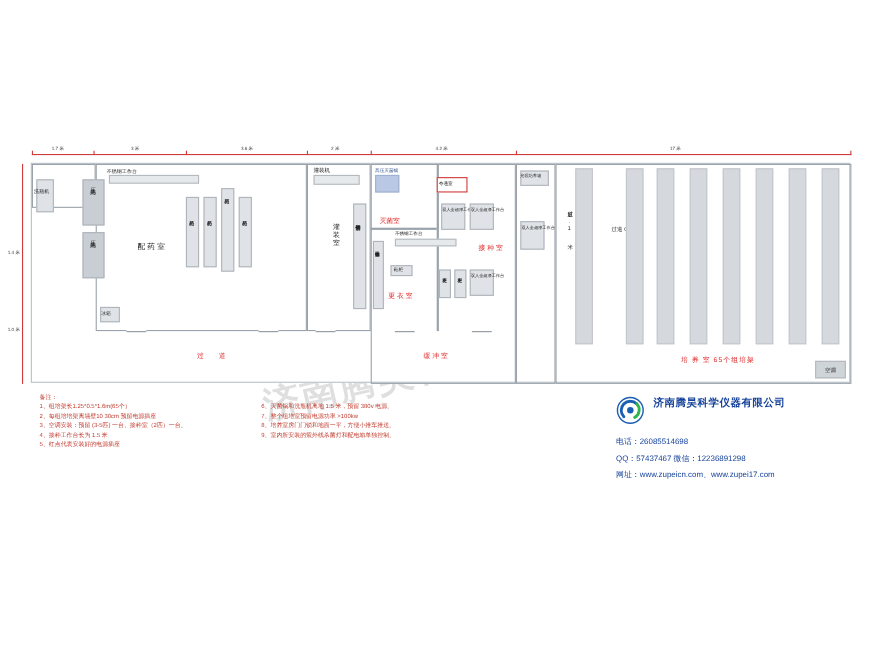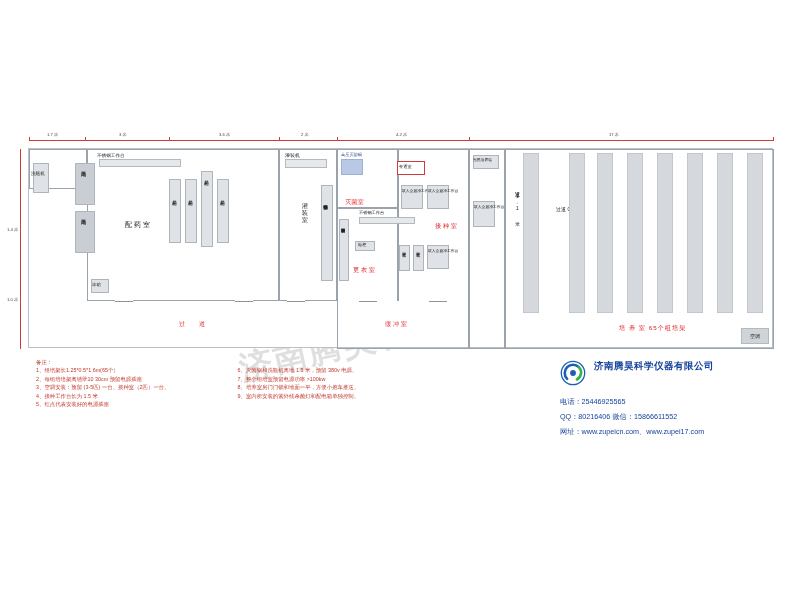--- a/index.html
+++ b/index.html
@@ -200,18 +200,18 @@
   <svg class="logo" viewBox="0 0 40 40">
     <circle cx="20" cy="20" r="18" fill="#ffffff" stroke="#1b5fb4" stroke-width="2"></circle>
     <path d="M11 29 A12 12 0 0 1 29 11" fill="none" stroke="#1b5fb4" stroke-width="4" stroke-linecap="round"></path>
     <path d="M29 11 A12 12 0 0 1 26 30" fill="none" stroke="#33b44a" stroke-width="4" stroke-linecap="round"></path>
     <circle cx="20" cy="20" r="4.5" fill="#1b5fb4"></circle>
   </svg>
   <div class="company" style="left:594px;top:360px;">
     <div class="cname">济南腾昊科学仪器有限公司</div>
   </div>
   <div class="company" style="left:560px;top:392px;">
-    <div class="cline">电话：25446925565</div>
-    <div class="cline">QQ：80216406  微信：15866611552</div>
+    <div class="cline">电话：26085514698</div>
+    <div class="cline">QQ：57437467  微信：12236891298</div>
     <div class="cline">网址：www.zupeicn.com、www.zupei17.com</div>
   </div>
 
 </div>
 
 </body></html>

